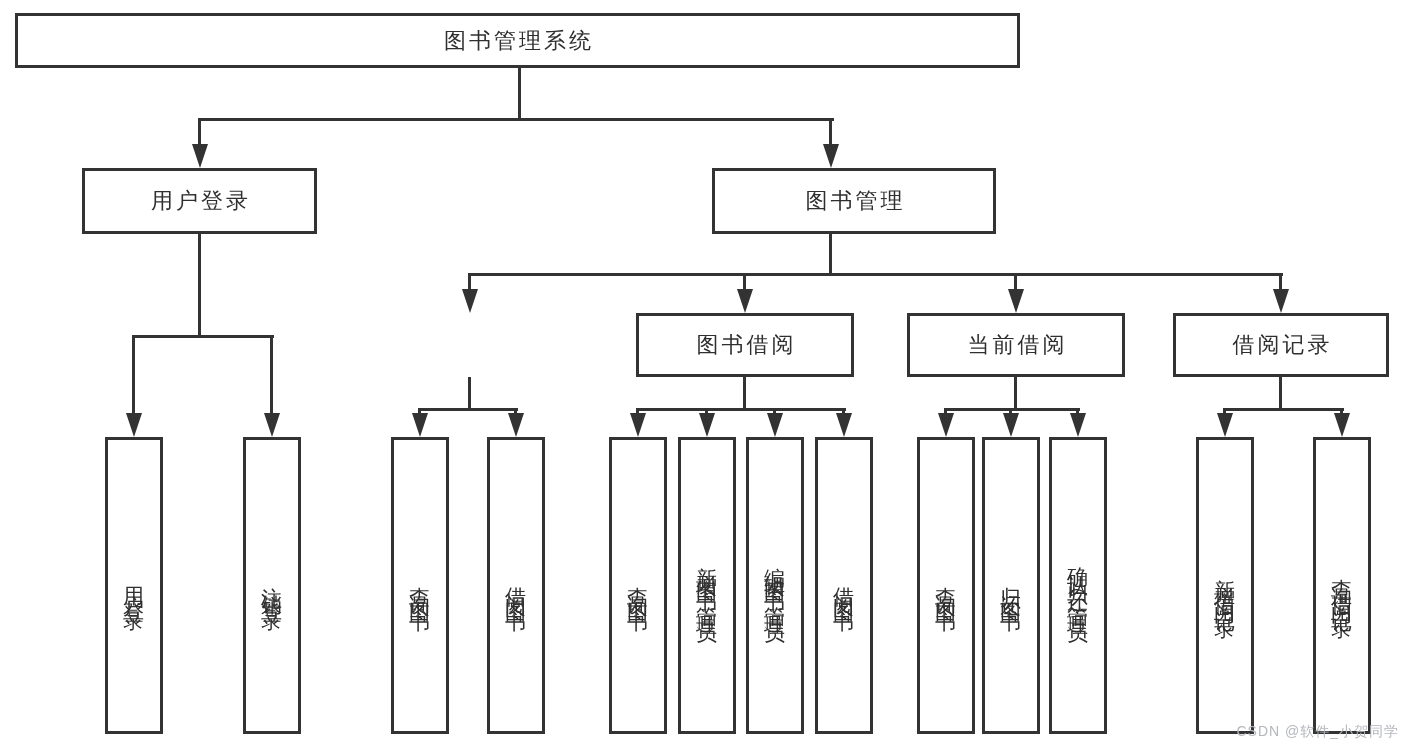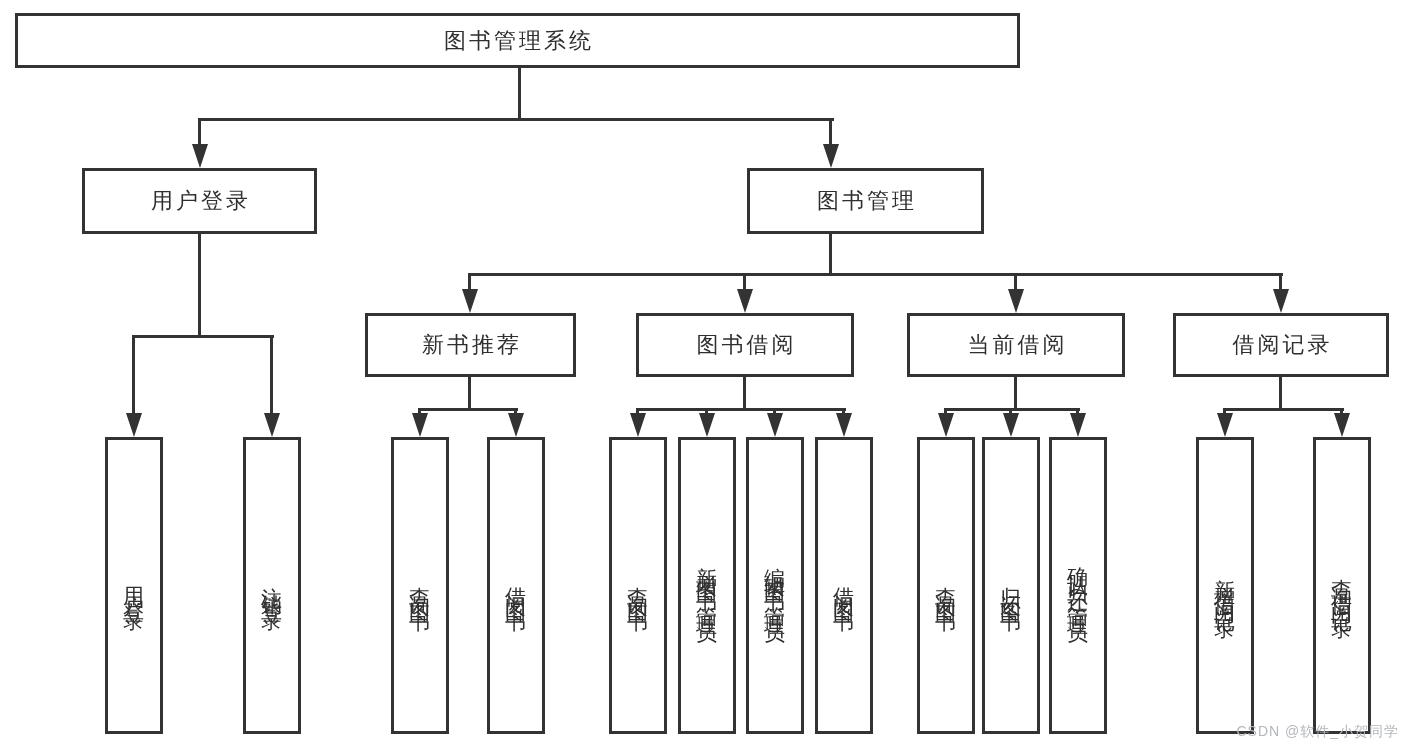--- a/index.html
+++ b/index.html
@@ -59,27 +59,24 @@
 
 <div class="canvas">
 
   <div class="box h" style="left:15px;top:13px;width:1005px;height:55px">
     <span>图书管理系统</span>
   </div>
 
   <div class="box h" style="left:82px;top:168px;width:235px;height:66px">
     <span>用户登录</span>
   </div>
-  <div class="box h" style="left:747px;top:168px;width:237px;height:66px">
+  <div class="box h" style="left:712px;top:168px;width:284px;height:66px">
     <span>图书管理</span>
   </div>
 
-  <div class="box h" style="left:365px;top:313px;width:211px;height:64px">
-    <span>新书推荐</span>
-  </div>
   <div class="box h" style="left:907px;top:313px;width:218px;height:64px">
     <span>当前借阅</span>
   </div>
   <div class="box h" style="left:636px;top:313px;width:218px;height:64px">
     <span>图书借阅</span>
   </div>
   <div class="box h" style="left:1173px;top:313px;width:216px;height:64px">
     <span>借阅记录</span>
   </div>
 

